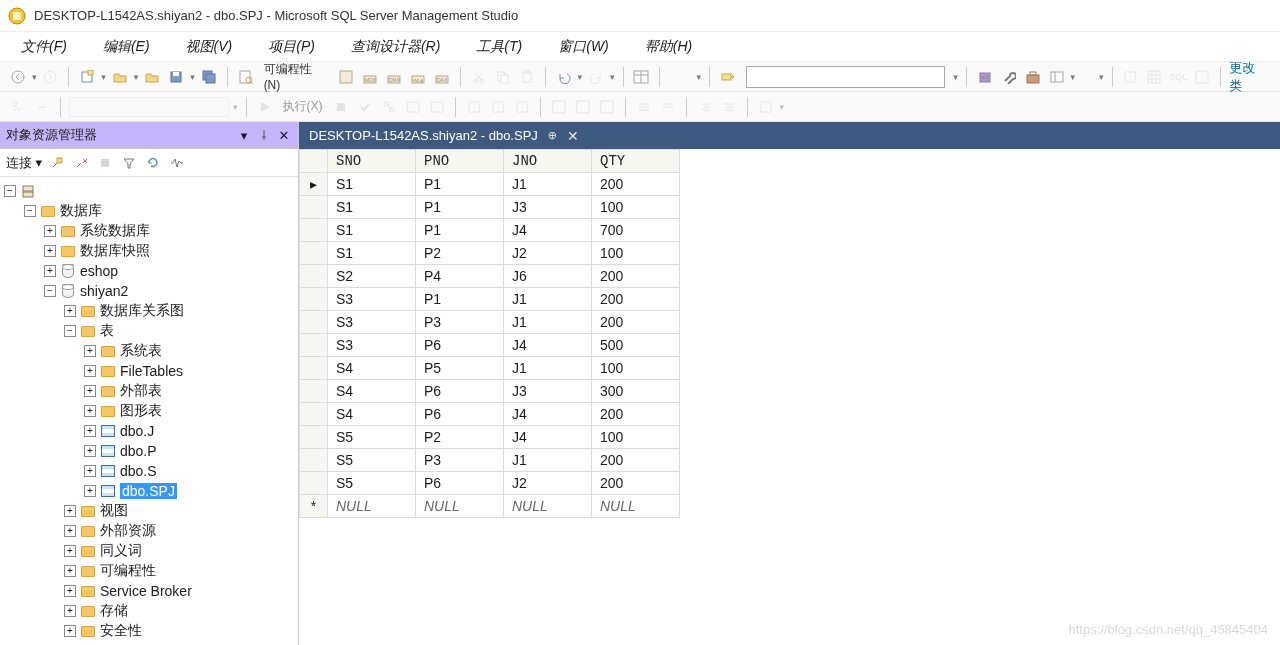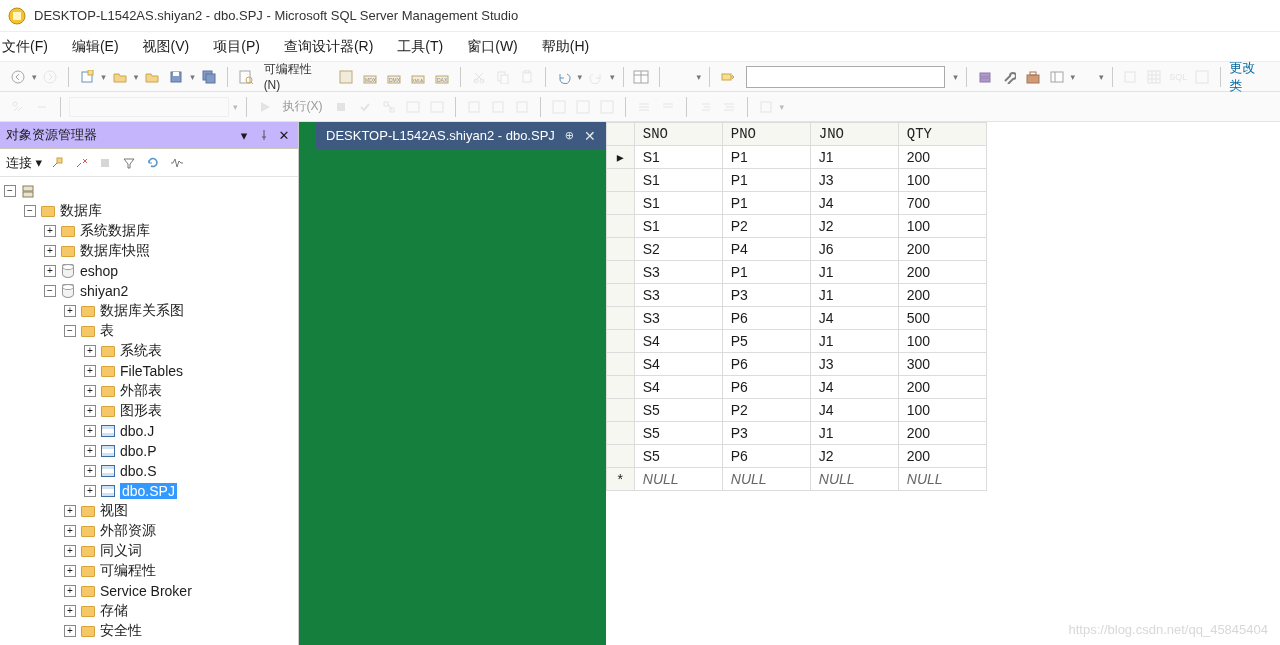--- a/index.html
+++ b/index.html
@@ -4,21 +4,21 @@
 <style>
 * { box-sizing: border-box; margin: 0; padding: 0; font-family: "Microsoft YaHei", "Segoe UI", sans-serif; }
 body { width: 1280px; height: 645px; background: #fff; overflow: hidden; font-size: 13px; color: #1b1b1b; }
 
 
 .titlebar { height: 32px; display: flex; align-items: center; padding-left: 8px; gap: 8px; background: #fff; border-bottom: 1px solid #eee; }
 .titlebar .logo { width: 18px; height: 18px; }
 .titlebar .title { font-size: 13px; color: #333; }
 
 
-.menubar { height: 30px; display: flex; align-items: center; gap: 24px; padding-left: 2px; background: #fff; border-bottom: 1px solid #eee; font-size: 14px; }
+.menubar { height: 30px; display: flex; align-items: center; gap: 36px; padding-left: 21px; background: #fff; border-bottom: 1px solid #eee; font-size: 14px; font-style: italic; }
 .menubar span { cursor: default; }
 
 
 .toolbar { height: 30px; display: flex; align-items: center; padding-left: 8px; background: #fafafa; border-bottom: 1px solid #e3e3e3; gap: 4px; }
 .tb-btn { width: 20px; height: 20px; display: inline-flex; align-items: center; justify-content: center; opacity: 0.75; }
 .tb-btn.dis { opacity: 0.35; }
 .tb-sep { width: 1px; height: 20px; background: #ccc; margin: 0 4px; }
 .tb-text { font-size: 12px; color: #333; padding: 0 4px; }
 .tb-combo { width: 200px; height: 22px; border: 1px solid #aaa; background: #fff; margin: 0 4px; }
 .tb-link { color: #0369a1; font-size: 13px; margin-left: auto; margin-right: 12px; }
@@ -39,21 +39,21 @@
 .tree-node { display: flex; align-items: center; height: 20px; white-space: nowrap; }
 .expander { width: 12px; height: 12px; border: 1px solid #888; display: inline-flex; align-items: center; justify-content: center; font-size: 10px; line-height: 1; margin-right: 4px; background: #fff; cursor: default; }
 .node-icon { width: 16px; height: 16px; margin-right: 4px; display: inline-flex; align-items: center; justify-content: center; }
 .folder-ic { width: 14px; height: 11px; background: #f5c767; border: 1px solid #d8a43a; border-radius: 1px; }
 .db-ic { width: 12px; height: 14px; background: #f2f2f2; border: 1px solid #999; border-radius: 2px 2px 6px 6px / 2px 2px 4px 4px; position: relative; }
 .db-ic::before { content: ""; position: absolute; top: -1px; left: -1px; right: -1px; height: 4px; background: #fff; border: 1px solid #999; border-radius: 6px / 3px; }
 .table-ic { width: 14px; height: 12px; border: 1px solid #3a6ea5; background: linear-gradient(#cfe2f3 33%, #fff 33% 66%, #cfe2f3 66%); }
 .selected { background: #3399ff; color: #fff; padding: 0 2px; }
 
 
-.docarea { flex: 1; background: #15803d; display: flex; flex-direction: row; padding-left: 17px; }
+.docarea { flex: 1; background: #15803d; display: flex; flex-direction: column; }
 .doctabs { height: 27px; background: #3e5a80; display: flex; align-items: center; }
 .doctab { height: 27px; background: #3e5a80; color: #fff; display: flex; align-items: center; padding: 0 10px; font-size: 13px; gap: 10px; }
 .doctab .pin { font-size: 11px; opacity: 0.85; }
 .doctab .close { font-size: 14px; opacity: 0.85; }
 
 
 .grid-wrap { flex: 1; overflow: auto; background: #fff; }
 table.datagrid { border-collapse: collapse; font-size: 14px; }
 table.datagrid th, table.datagrid td { border: 1px solid #dcdcdc; height: 23px; text-align: left; padding: 0 8px; white-space: nowrap; }
 table.datagrid thead th { background: #f7f7f2; font-weight: normal; color: #222; font-family: Liberation Mono, monospace; }

